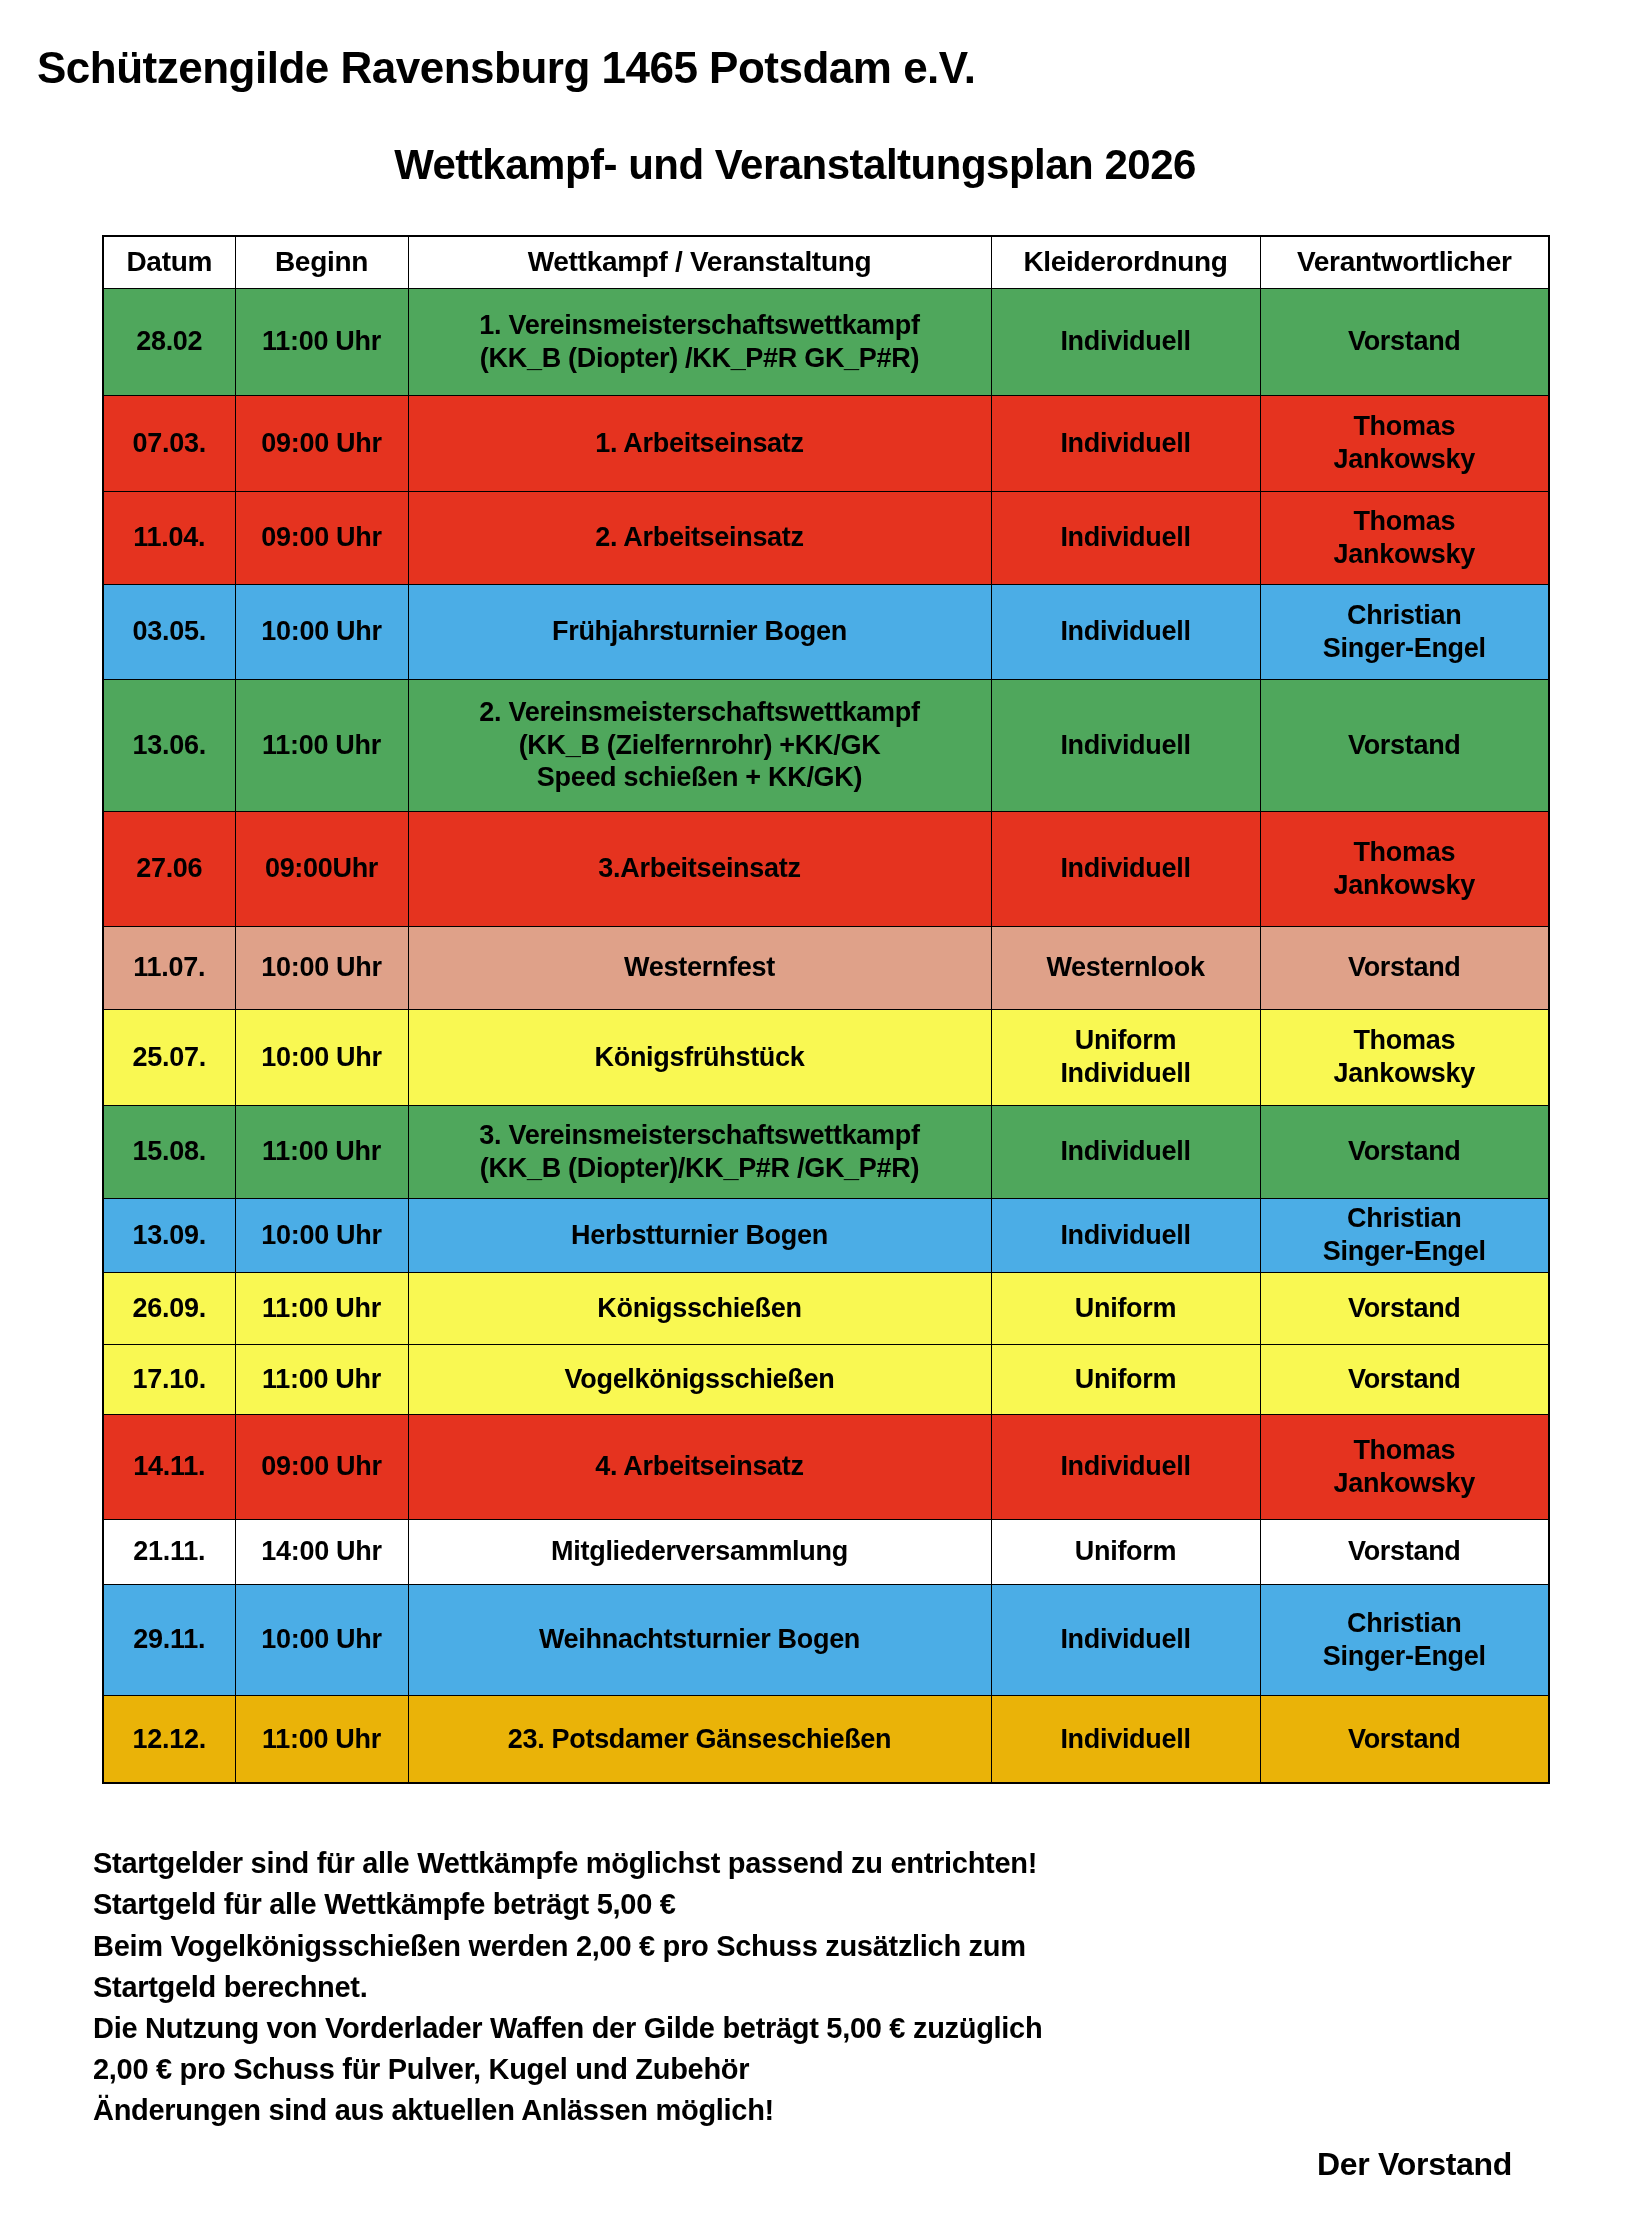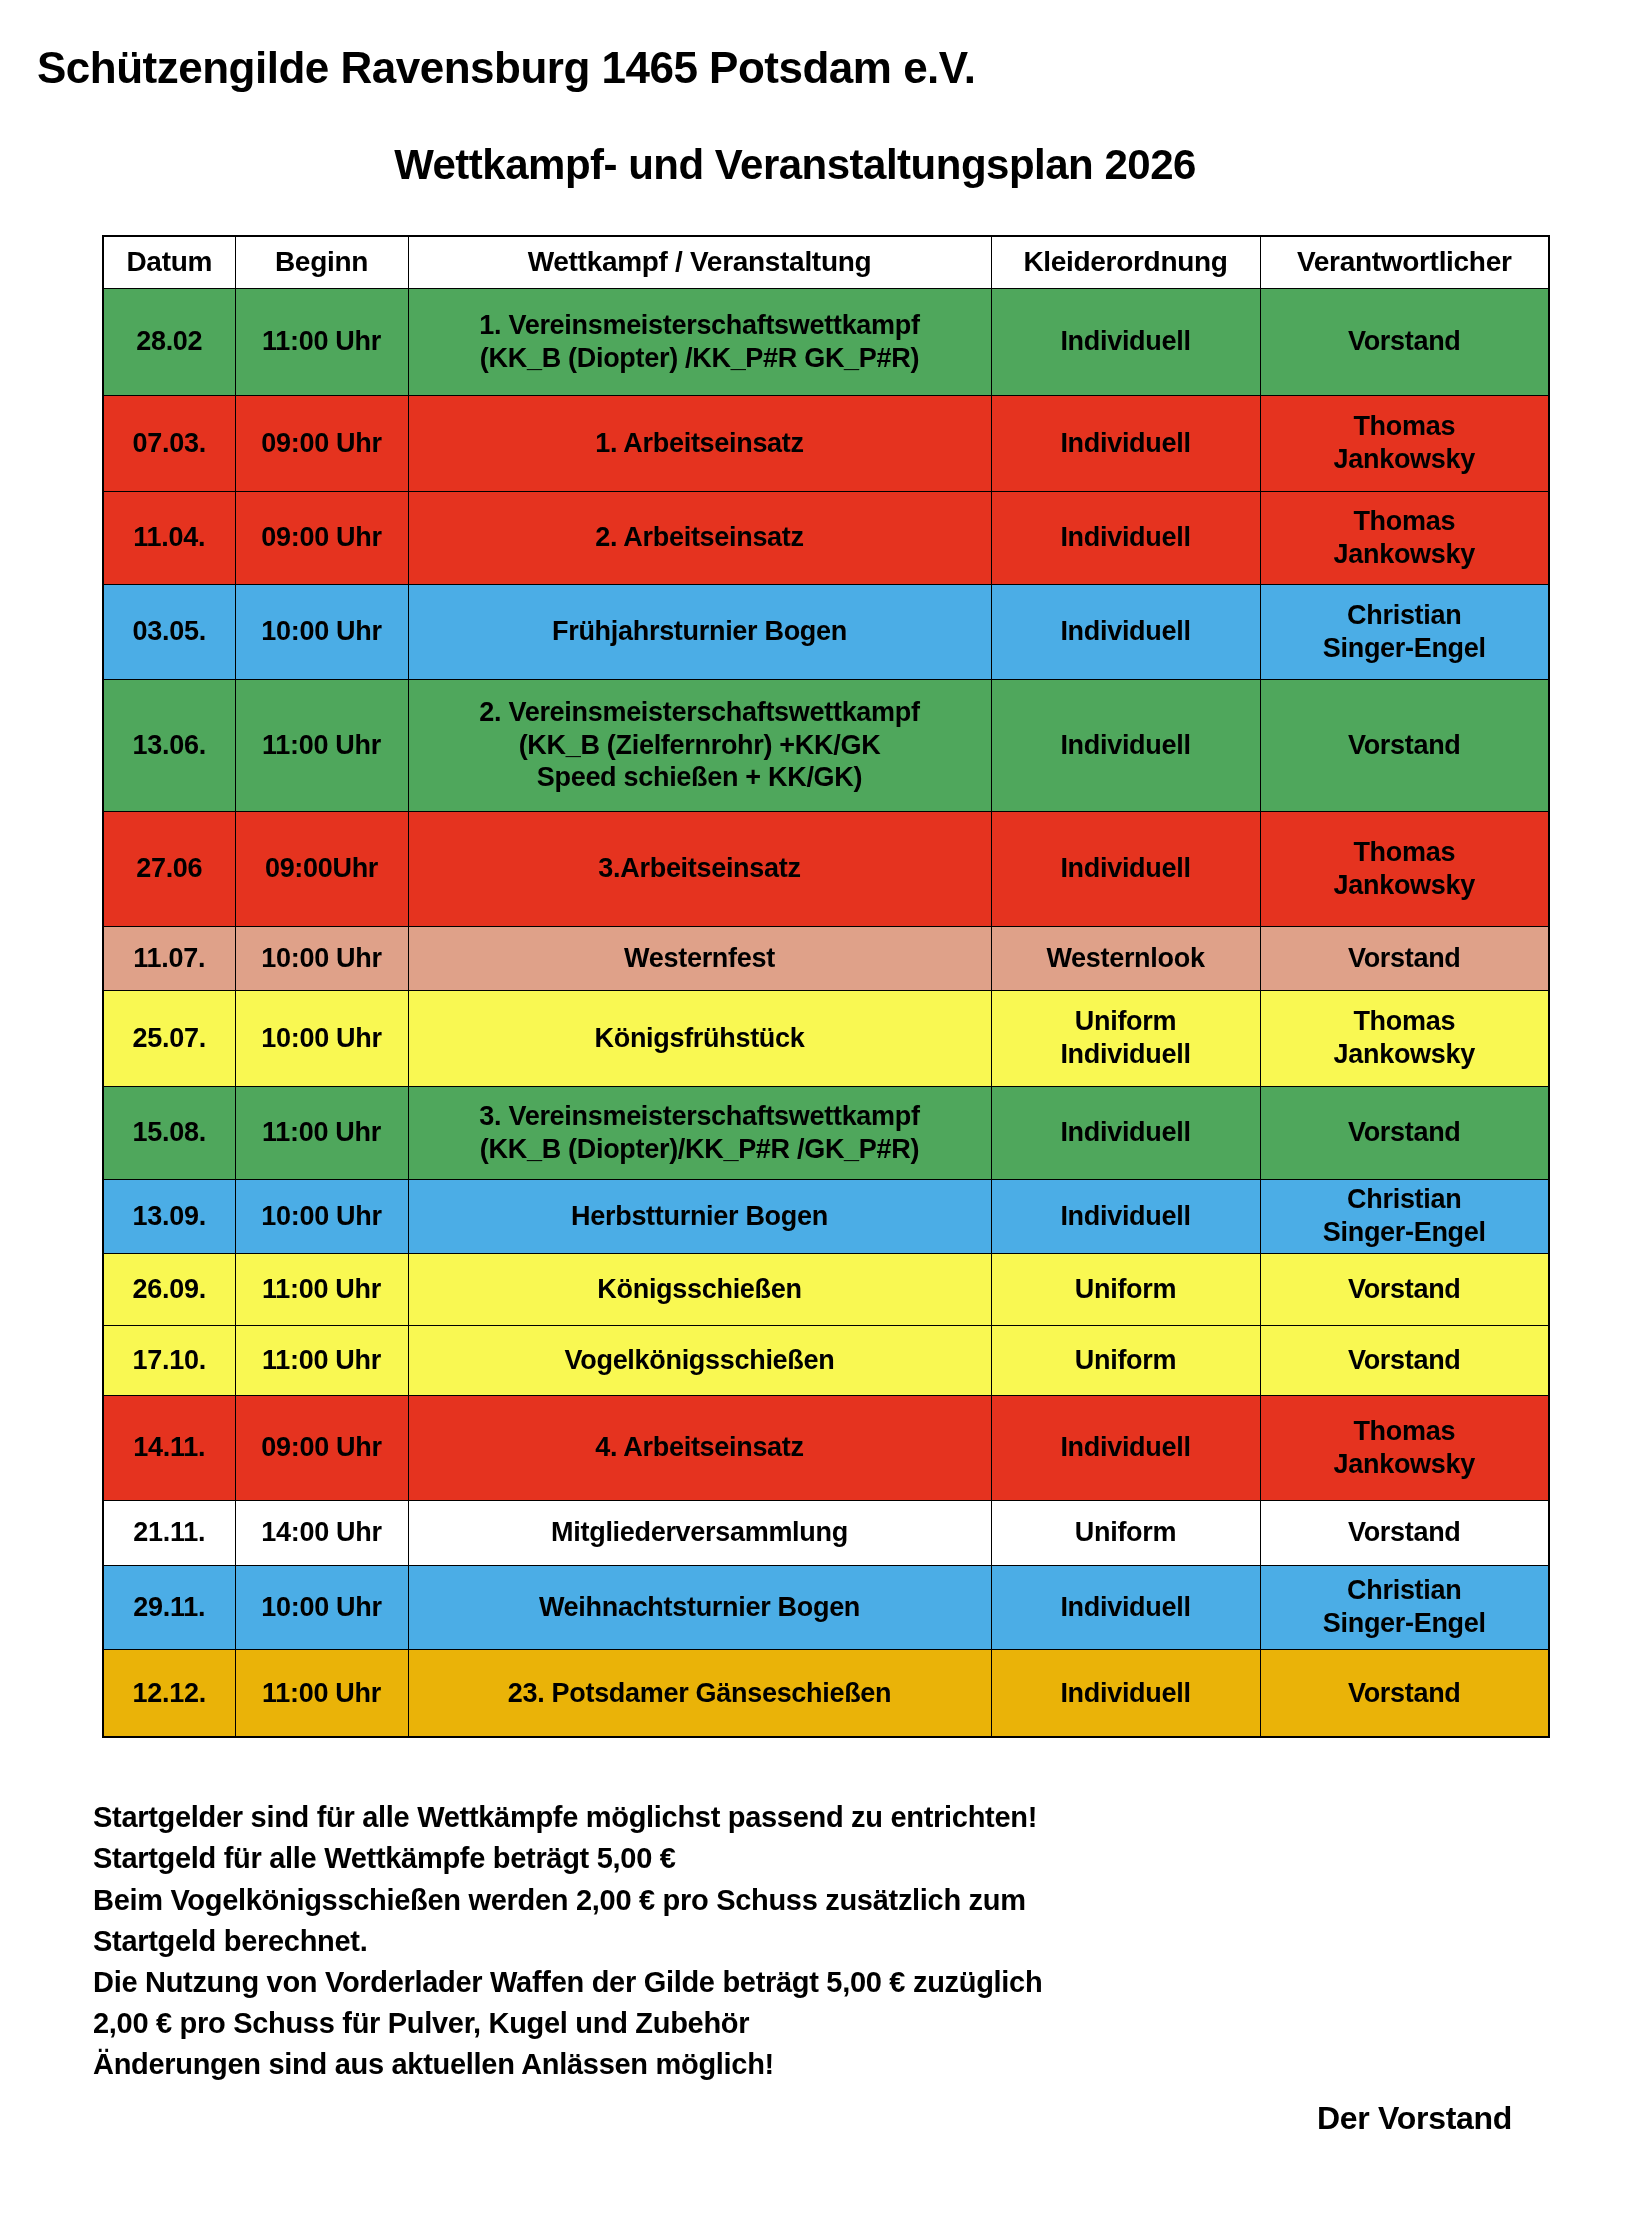--- a/index.html
+++ b/index.html
@@ -144,21 +144,21 @@
           <td>Vorstand</td>
         </tr>
         <tr style="height: 115px; background: rgb(229, 51, 31); padding-left: 45px;">
           <td>27.06</td>
           <td>09:00Uhr</td>
           <td>3.Arbeitseinsatz</td>
           <td>Individuell</td>
           <td>Thomas
 Jankowsky</td>
         </tr>
-        <tr style="height: 64px; background: rgb(223, 161, 137);">
+        <tr style="height: 83px; background: rgb(223, 161, 137);">
           <td>11.07.</td>
           <td>10:00 Uhr</td>
           <td>Westernfest</td>
           <td>Westernlook</td>
           <td>Vorstand</td>
         </tr>
         <tr style="height: 96px; background: rgb(249, 248, 82);">
           <td>25.07.</td>
           <td>10:00 Uhr</td>
           <td>Königsfrühstück</td>
@@ -205,21 +205,21 @@
           <td>Thomas
 Jankowsky</td>
         </tr>
         <tr style="height: 65px; background: rgb(255, 255, 255);">
           <td>21.11.</td>
           <td>14:00 Uhr</td>
           <td>Mitgliederversammlung</td>
           <td>Uniform</td>
           <td>Vorstand</td>
         </tr>
-        <tr style="height: 84px; background: rgb(75, 173, 230); padding-left: 31px;">
+        <tr style="height: 111px; background: rgb(75, 173, 230); padding-left: 31px;">
           <td>29.11.</td>
           <td>10:00 Uhr</td>
           <td>Weihnachtsturnier Bogen</td>
           <td>Individuell</td>
           <td>Christian
 Singer-Engel</td>
         </tr>
         <tr style="height: 88px; background: #eab308;">
           <td>12.12.</td>
           <td>11:00 Uhr</td>

